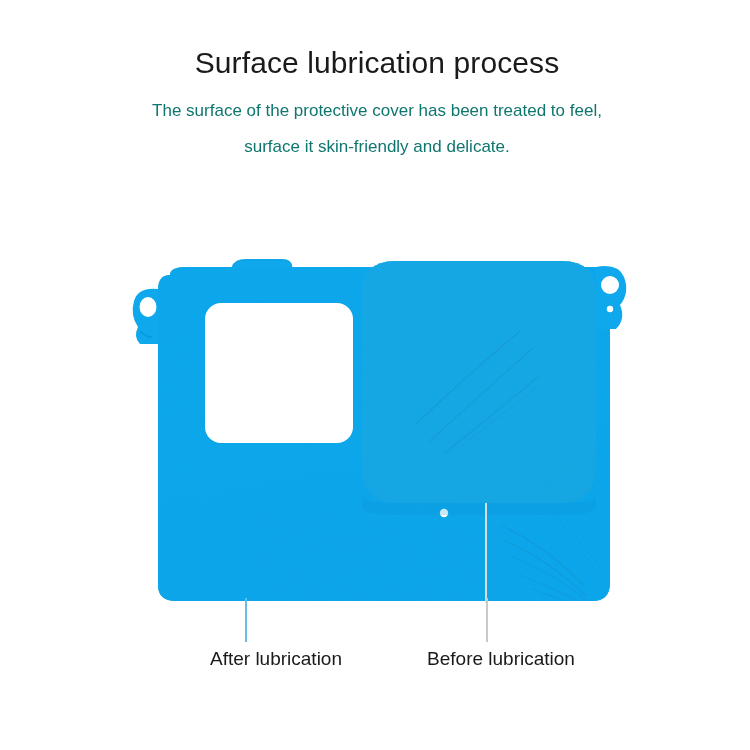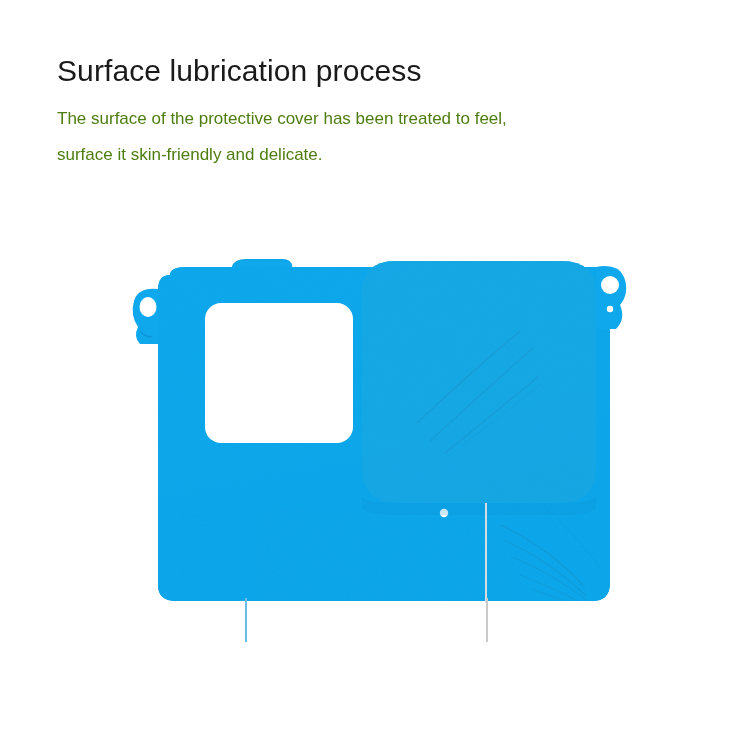--- a/index.html
+++ b/index.html
@@ -21,36 +21,37 @@
     left: 0; top: 0;
     width: 750px;
     height: 750px;
     background: #ffffff;
   }
 
   
   .text-block {
     position: absolute;
     left: 57px;
-    top: 52px;
+    top: 44px;
     width: 640px;
+    text-align: center;
   }
   .headline {
     font-size: 30px;
     font-weight: 400;
     color: #1a1a1a;
     letter-spacing: 0.1px;
     line-height: 38px;
     margin: 0;
     white-space: nowrap;
   }
   .body-line {
     font-size: 17px;
     font-weight: 400;
-    color: #4d7c0f;
+    color: #0f766e;
     line-height: 36px;
     margin: 0;
     white-space: nowrap;
   }
   .body-lines {
     margin-top: 11px;
   }
 
   
   .product-stage {
@@ -243,15 +244,17 @@
       </g>
 
       <line x1="486" y1="258" x2="486" y2="358" stroke="#d6dde1" stroke-width="2"></line>
     </svg>
   </div>
 
   <div class="callouts">
     <div class="leader leader-after"></div>
     <div class="leader leader-before"></div>
 
+    <div class="caption caption-after">After lubrication</div>
+    <div class="caption caption-before">Before lubrication</div>
   </div>
 
 </div>
 
 </body></html>

